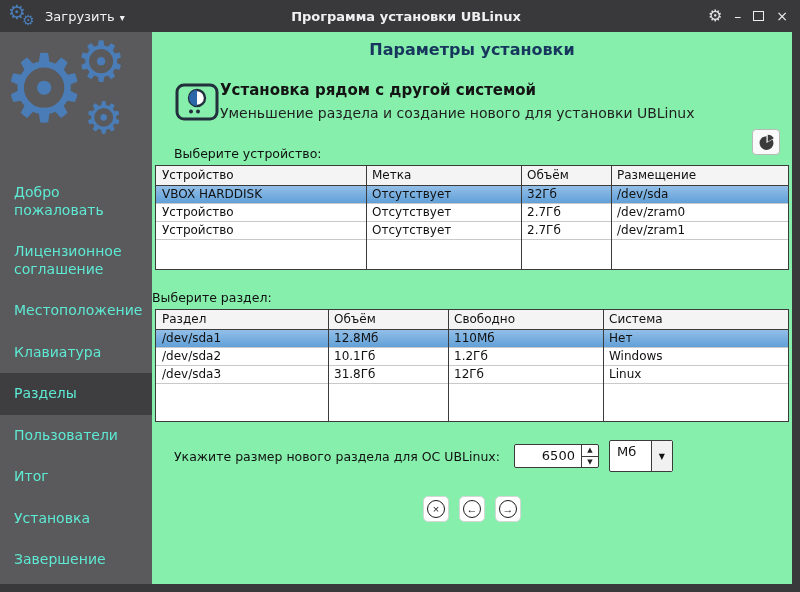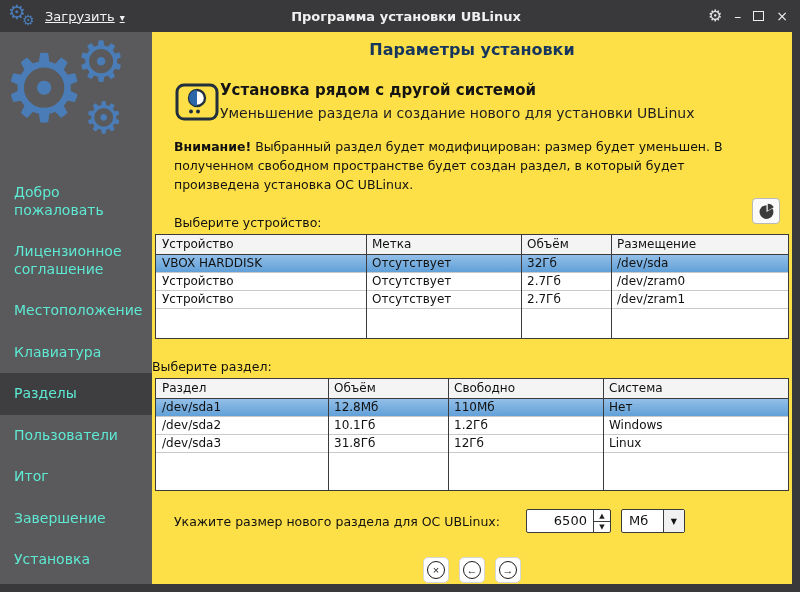--- a/index.html
+++ b/index.html
@@ -5,39 +5,39 @@
   html,body{margin:0;padding:0;width:800px;height:592px;overflow:hidden;
     font-family:"DejaVu Sans","Liberation Sans",sans-serif;background:#39393b;}
   .window{position:relative;width:800px;height:592px;background:#39393b;}
 
   
   .titlebar{position:absolute;top:0;left:0;right:0;height:32px;display:flex;align-items:center;color:#ededed;}
   .tb-left{display:flex;align-items:center;gap:7px;padding-left:8px;z-index:2;}
   .logo{color:#4a7db8;position:relative;width:30px;height:28px;display:inline-block;}
   .logo .g1{font-size:20px;position:absolute;left:0;top:0;line-height:1;}
   .logo .g2{font-size:14px;position:absolute;left:14px;top:11px;line-height:1;}
-  .load-btn{display:flex;align-items:center;gap:5px;font-size:13px;color:#f2f2f2;cursor:pointer;text-decoration:underline;}
+  .load-btn{display:flex;align-items:center;gap:5px;font-size:13px;color:#f2f2f2;cursor:pointer;}
   .caret{font-size:10px;padding-top:2px;}
   .tb-title{position:absolute;left:12px;right:0;text-align:center;font-size:13px;font-weight:bold;color:#f0f0f0;pointer-events:none;}
   .tb-right{margin-left:auto;display:flex;align-items:center;gap:12px;padding-right:12px;z-index:2;}
   .tb-gear{font-size:16px;color:#e2e2e2;cursor:pointer;line-height:1;}
   .wc{font-size:14px;color:#eee;cursor:pointer;line-height:1;}
   .wc.box i{display:block;width:9px;height:8px;border:1px solid #eee;}
 
   
   .sidebar{position:absolute;top:32px;left:0;width:152px;height:552px;background:#5a5a5c;overflow:hidden;}
   .gears{position:relative;height:140px;color:#4a7db8;}
   .gears .big{position:absolute;left:2px;top:10px;font-size:94px;line-height:1;}
   .gears .med{position:absolute;left:76px;top:2px;font-size:56px;line-height:1;}
   .gears .sml{position:absolute;left:84px;top:64px;font-size:44px;line-height:1;}
   .side-item{padding:12px 14px;font-size:14px;color:#5eead4;line-height:1.25;cursor:pointer;}
   .side-item.active{background:#3e3e40;}
 
   
-  .content{position:absolute;top:32px;left:152px;width:640px;height:552px;background:#fde047;overflow:hidden;color:#111;}
+  .content{position:absolute;top:32px;left:152px;width:640px;height:552px;background:#86efac;overflow:hidden;color:#111;}
   .page-title{margin-top:8px;text-align:center;font-size:16px;font-weight:bold;color:#17365d;}
   .hero{display:flex;align-items:flex-start;margin:20px 0 0 22px;}
   .disk-icon svg{display:block;}
   .hero-title{font-size:15px;font-weight:bold;color:#141414;margin-top:2px;}
   .hero-sub{font-size:14px;color:#1f1f1f;margin-top:6px;}
   .warning{margin:13px 26px 0 22px;font-size:12.5px;line-height:1.5;color:#111;}
   .lbl{font-size:12.5px;color:#111;}
   .device-row{position:relative;margin-top:10px;padding-left:22px;height:26px;display:flex;align-items:flex-end;}
   .pie-btn{position:absolute;right:12px;top:-6px;width:28px;height:26px;border:1px solid #b8b8b8;border-radius:4px;
     background:#fafafa;display:flex;align-items:center;justify-content:center;cursor:pointer;padding:0;}
@@ -48,26 +48,26 @@
   .tbl.device{grid-template-columns:210px 155px 90px 1fr;height:103px;}
   .tbl.partition{grid-template-columns:172px 120px 155px 1fr;height:111px;}
   .cell{font-size:12px;padding:0 6px;box-sizing:border-box;white-space:nowrap;overflow:hidden;
     border-bottom:1px solid #c9c9c9;height:18px;line-height:17px;cursor:default;}
   .cell.th{background:#f4f4f4;border-bottom:1px solid #3b3b3b;height:20px;line-height:19px;}
   .cell.sel{background:linear-gradient(#93bfe8,#61a0d8);}
   .vline{position:absolute;top:0;bottom:0;width:1px;background:#3b3b3b;}
 
   
   .size-row{margin-top:18px;padding-left:22px;display:flex;align-items:center;gap:10px;}
-  .spin{display:flex;height:24px;border:1px solid #3b3b3b;border-radius:2px;background:#fff;margin-left:16px;box-sizing:border-box;}
+  .spin{display:flex;height:24px;border:1px solid #3b3b3b;border-radius:2px;background:#fff;margin-left:4px;box-sizing:border-box;}
   .spin-val{width:60px;font-size:13px;text-align:right;padding:3px 6px 0 0;}
   .spin-btns{display:flex;flex-direction:column;border-left:1px solid #3b3b3b;width:16px;}
   .sb{flex:1;font-size:7px;display:flex;align-items:center;justify-content:center;color:#222;cursor:pointer;}
   .sb + .sb{border-top:1px solid #3b3b3b;}
-  .unit{display:flex;height:24px;border:1px solid #3b3b3b;border-radius:2px;background:#fff;box-sizing:border-box;}
+  .unit{display:flex;height:32px;border:1px solid #3b3b3b;border-radius:2px;background:#fff;box-sizing:border-box;}
   .unit-val{width:34px;font-size:13px;padding:3px 0 0 7px;}
   .unit-btn{width:20px;border-left:1px solid #3b3b3b;background:#f1f1f1;font-size:8px;display:flex;align-items:center;justify-content:center;cursor:pointer;}
 
   
   .nav-row{margin-top:24px;display:flex;justify-content:center;gap:10px;}
   .nav-btn{width:26px;height:26px;border:1px solid #d6d6d6;border-radius:5px;background:#fff;
     display:flex;align-items:center;justify-content:center;padding:0;cursor:pointer;}
   .circ{width:18px;height:18px;border:1.5px solid #1c1c1c;border-radius:50%;display:flex;align-items:center;
     justify-content:center;font-size:11px;line-height:1;color:#1c1c1c;box-sizing:border-box;}
 </style>
@@ -105,22 +105,22 @@
       <span class="sml">⚙</span>
     </div>
     <nav id="sidebar-nav">
         <div class="side-item">Добро пожаловать</div>
         <div class="side-item">Лицензионное соглашение</div>
         <div class="side-item">Местоположение</div>
         <div class="side-item">Клавиатура</div>
         <div class="side-item active">Разделы</div>
         <div class="side-item">Пользователи</div>
         <div class="side-item">Итог</div>
+        <div class="side-item">Установка</div>
         <div class="side-item">Завершение</div>
-        <div class="side-item">Установка</div>
       </nav>
   </div>
 
   <div class="content">
     <div class="page-title">Параметры установки</div>
 
     <div class="hero">
       <span class="disk-icon">
         <svg width="46" height="46" viewBox="0 0 46 46">
           <rect x="3" y="6" width="40" height="34" rx="7" fill="none" stroke="#22303e" stroke-width="3"></rect>
@@ -129,22 +129,20 @@
           <circle cx="17" cy="32.5" r="2" fill="#22303e"></circle>
           <circle cx="24" cy="32.5" r="2" fill="#22303e"></circle>
         </svg>
       </span>
       <div class="hero-text">
         <div class="hero-title">Установка рядом с другой системой</div>
         <div class="hero-sub">Уменьшение раздела и создание нового для установки UBLinux</div>
       </div>
     </div>
 
-    <p class="warning"><b>Внимание!</b>
-      <span>Выбранный раздел будет модифицирован: размер будет уменьшен. В полученном свободном пространстве будет создан раздел, в который будет произведена установка ОС UBLinux.</span></p>
 
     <div class="device-row">
       <span class="lbl">Выберите устройство:</span>
       <button class="pie-btn">
         <svg width="17" height="17" viewBox="0 0 16 16">
           <path d="M8 8.5 L13.63 5.25 A6.5 6.5 0 1 1 8 2 Z" fill="#3b3b3b"></path>
           <path d="M9.2 7.3 L9.2 0.8 A6.5 6.5 0 0 1 14.83 4.05 Z" fill="#3b3b3b"></path>
         </svg>
       </button>
     </div>

